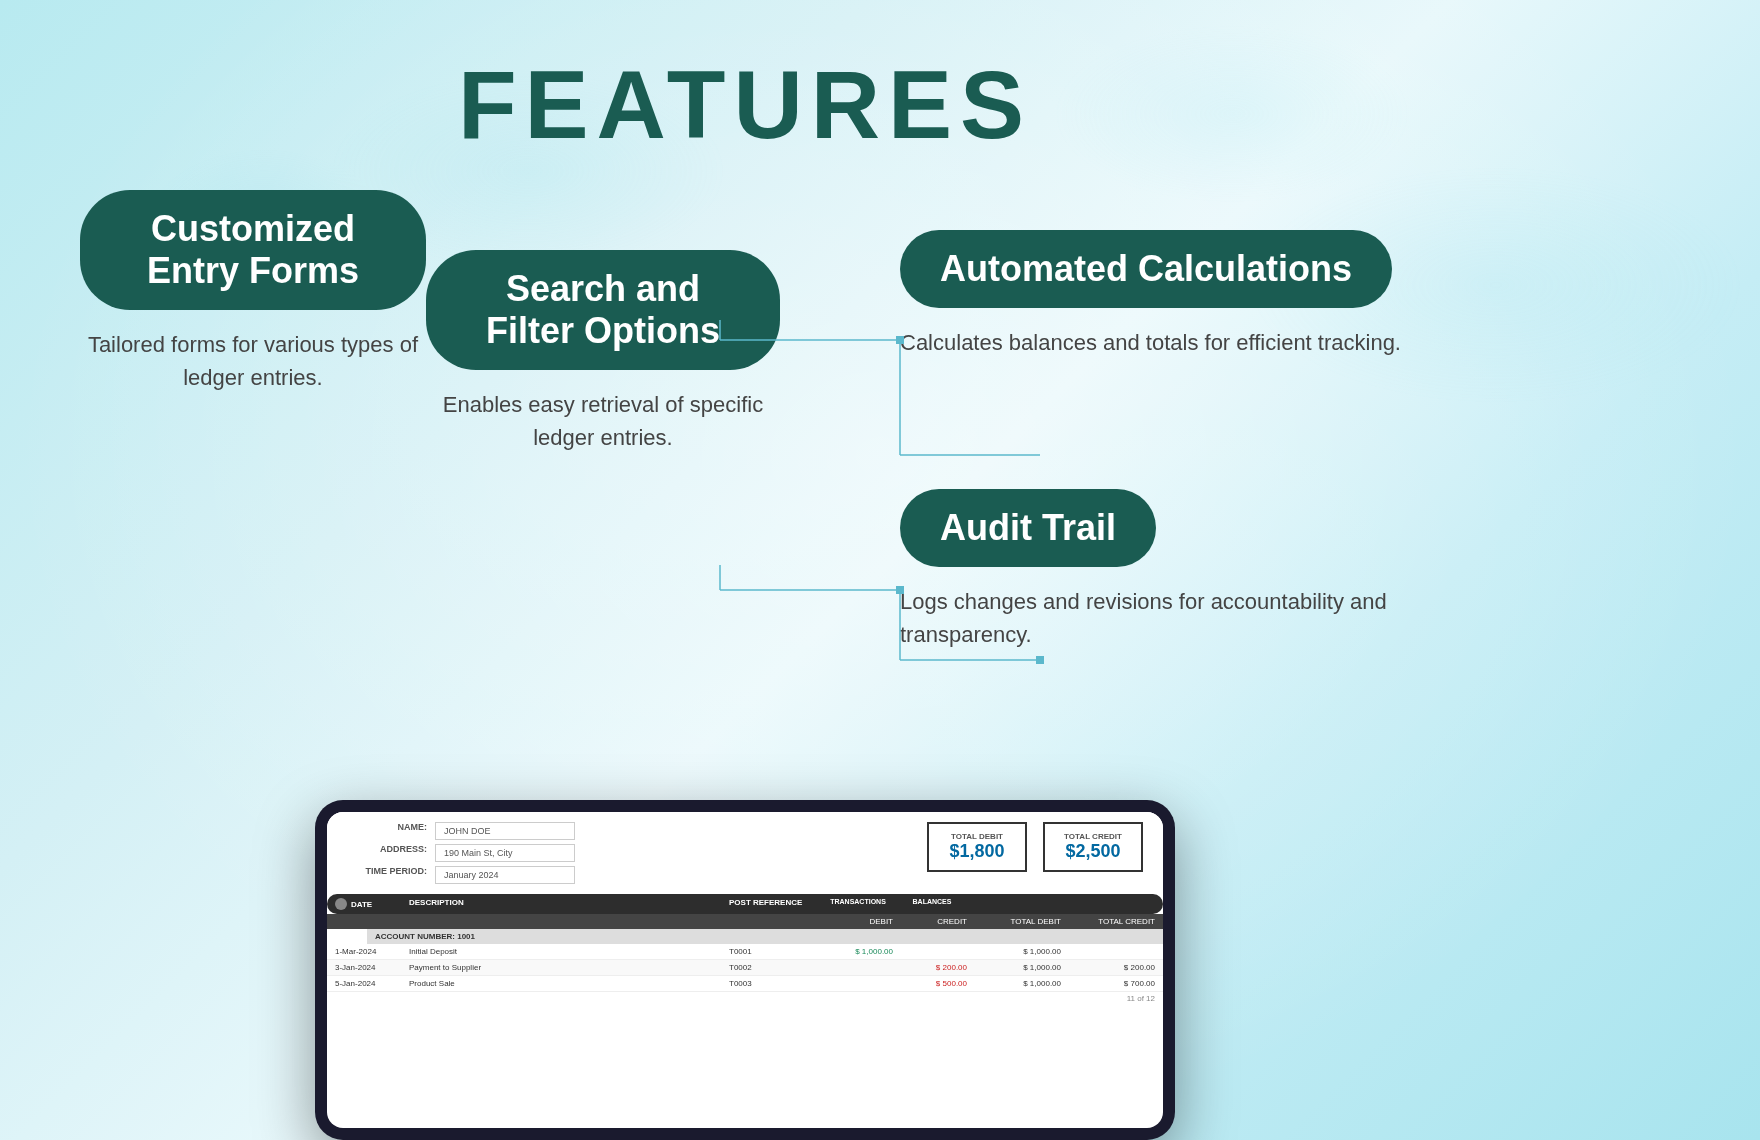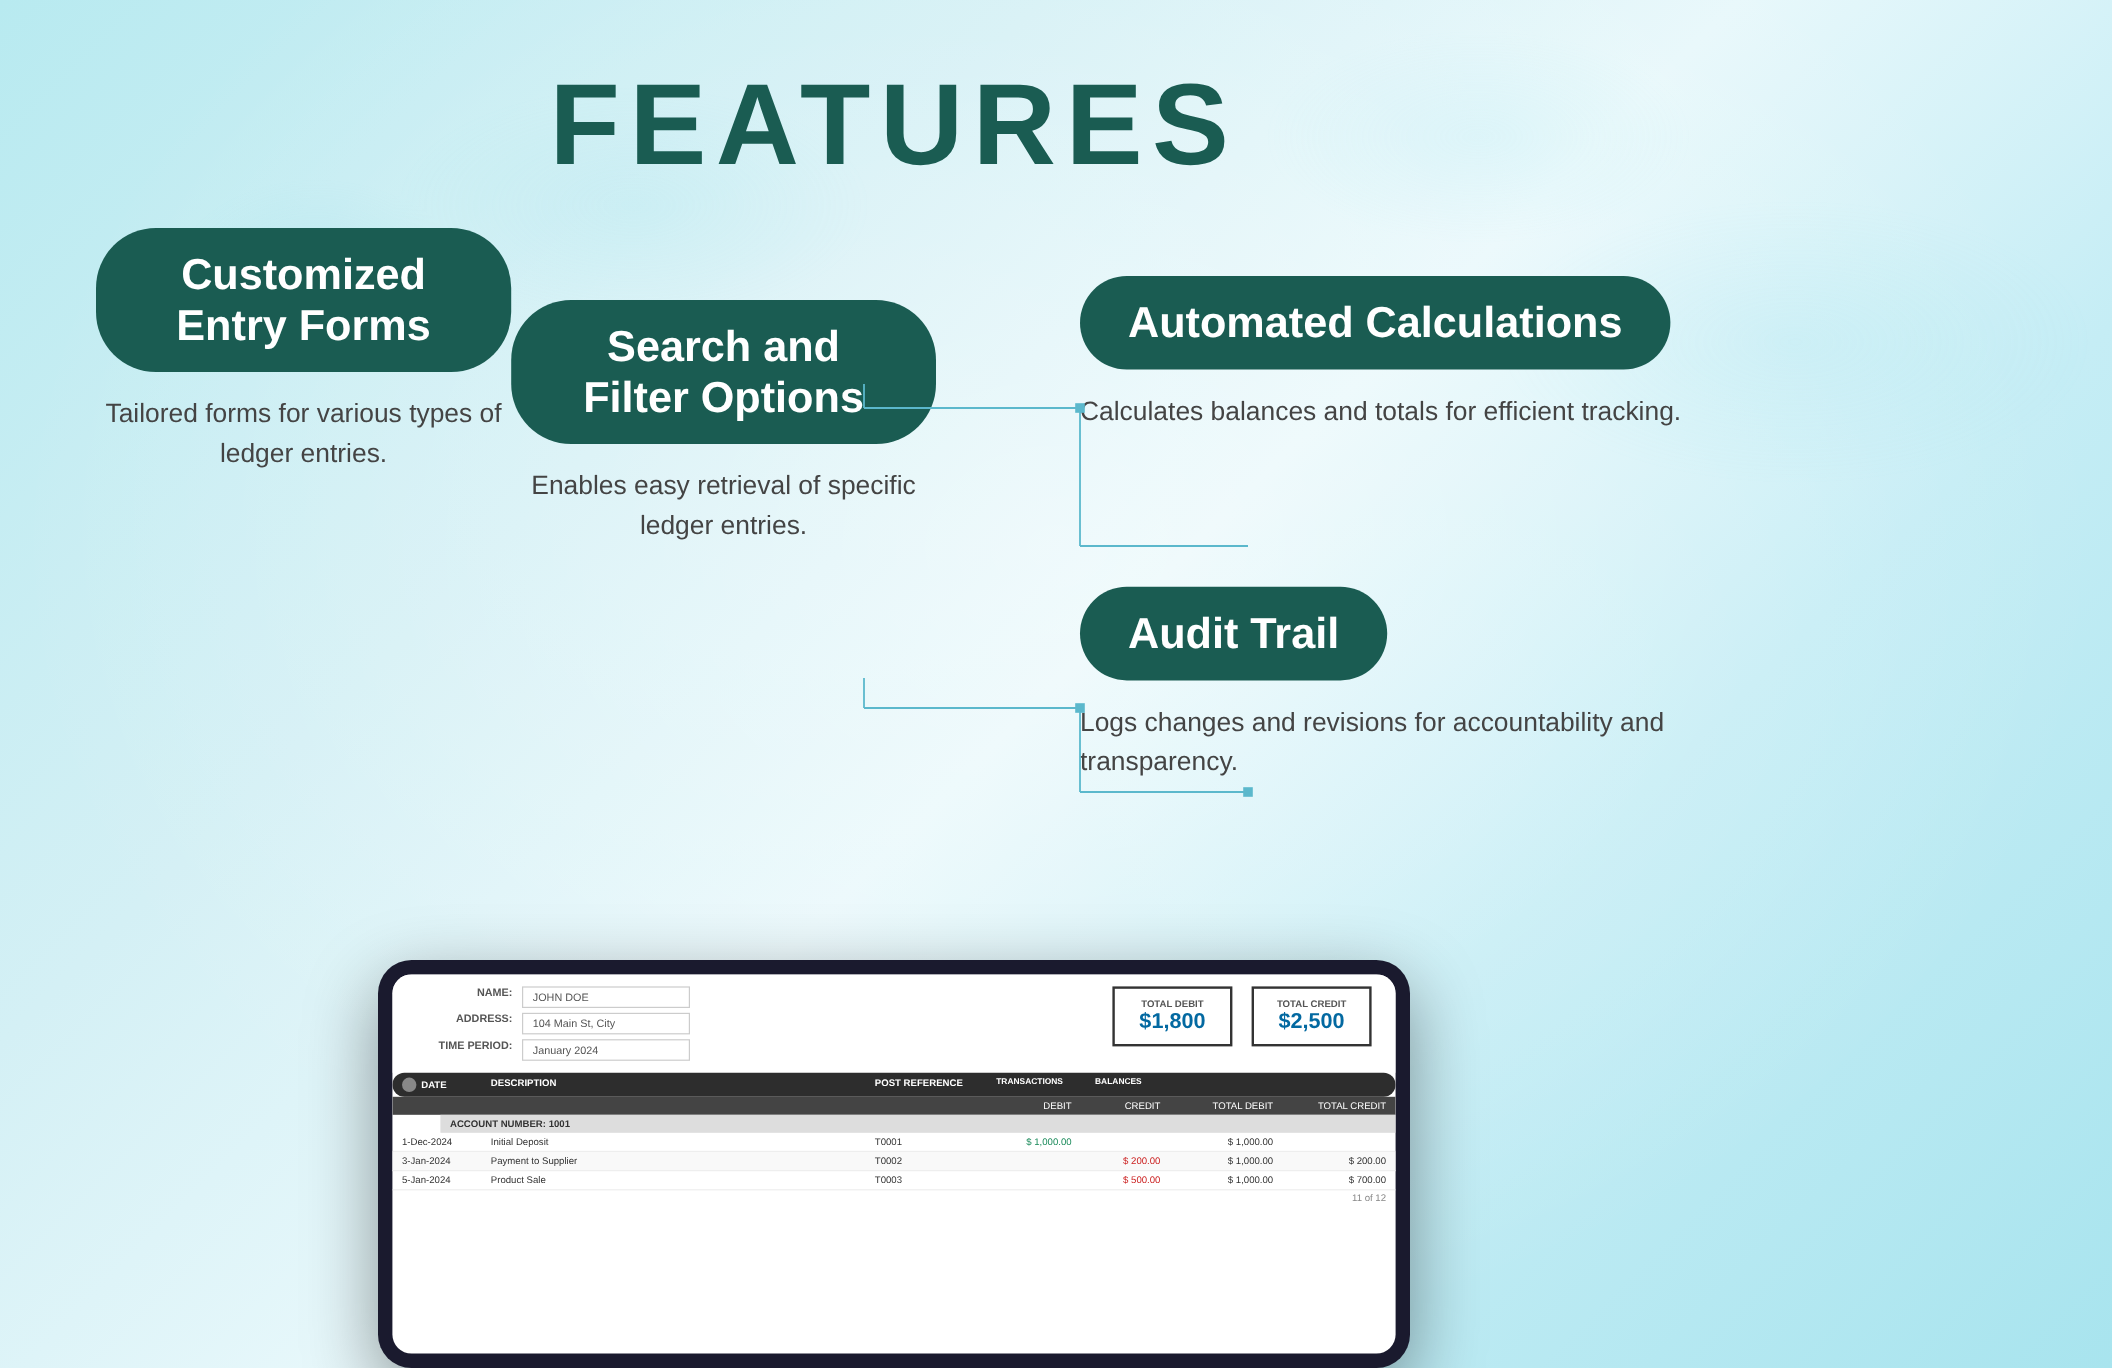--- a/index.html
+++ b/index.html
@@ -261,21 +261,21 @@
       <div class="tablet-screen">
 
         <div style="display:flex; padding: 10px 20px; gap: 40px; align-items: flex-start; background: white;">
           <div style="display:flex; flex-direction:column; gap:4px;">
             <div class="form-field-row">
               <label>NAME:</label>
               <div class="form-input">JOHN DOE</div>
             </div>
             <div class="form-field-row">
               <label>ADDRESS:</label>
-              <div class="form-input">104 Main St, City</div>
+              <div class="form-input">190 Main St, City</div>
             </div>
             <div class="form-field-row">
               <label>TIME PERIOD:</label>
               <div class="form-input">January 2024</div>
             </div>
           </div>
           <div style="display:flex; gap: 16px; margin-left: auto; align-items:center;">
             <div class="total-box">
               <div class="total-label">TOTAL DEBIT</div>
               <div class="total-value">$1,800</div>
@@ -305,21 +305,21 @@
           <div style="text-align:right;">CREDIT</div>
           <div style="text-align:right;">TOTAL DEBIT</div>
           <div style="text-align:right;">TOTAL CREDIT</div>
         </div>
 
         <div style="background:#ddd; padding:3px 8px; font-size:8px; font-weight:bold; color:#333;margin-left:40px;">
           <span>ACCOUNT NUMBER: 1001</span>
         </div>
 
         <div style="display:grid; grid-template-columns: 70px 1fr 90px 70px 70px 90px 90px; font-size:8px; padding:3px 8px; gap:4px; border-bottom:1px solid #eee; color:#333;">
-          <div>1-Dec-2024</div>
+          <div>1-Mar-2024</div>
           <div>Initial Deposit</div>
           <div>T0001</div>
           <div style="text-align:right;" class="text-green">$ <span>1,000.00</span></div>
           <div style="text-align:right;"></div>
           <div style="text-align:right;">$ <span>1,000.00</span></div>
           <div style="text-align:right;"></div>
         </div>
 
         <div style="display:grid; grid-template-columns: 70px 1fr 90px 70px 70px 90px 90px; font-size:8px; padding:3px 8px; gap:4px; border-bottom:1px solid #eee; background:#f9f9f9; color:#333;">
           <div>3-Jan-2024</div>

